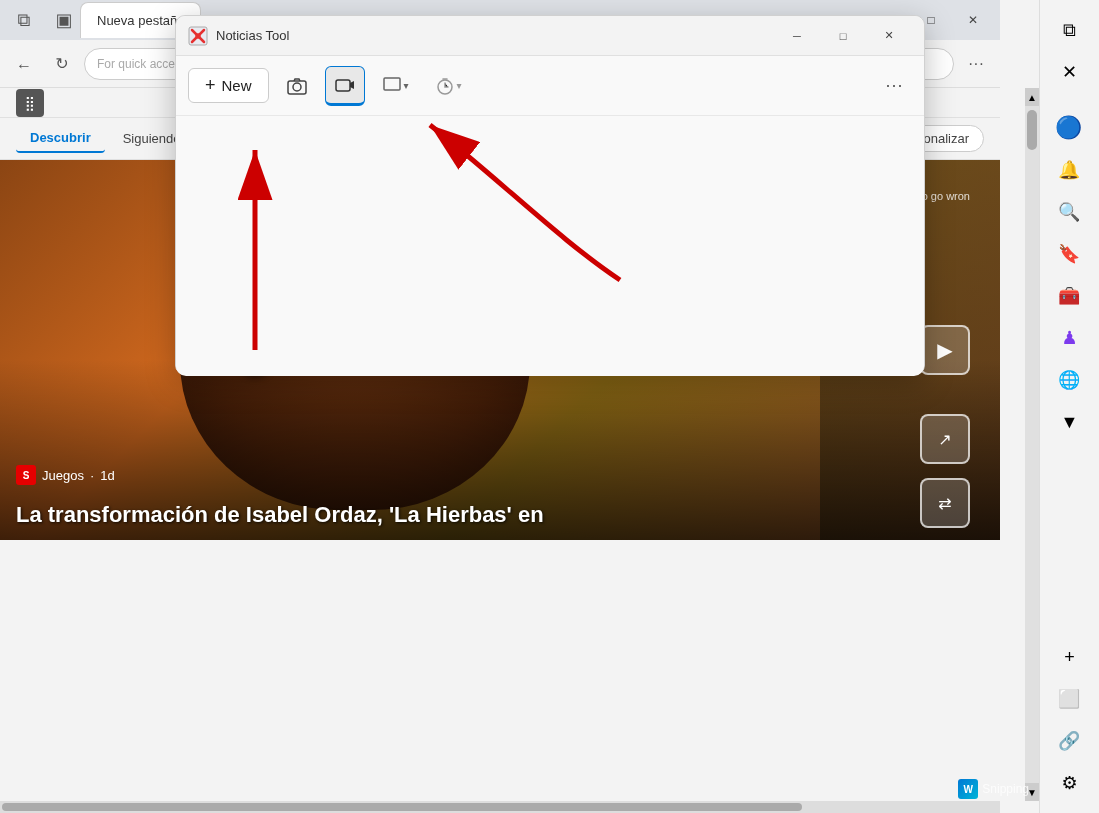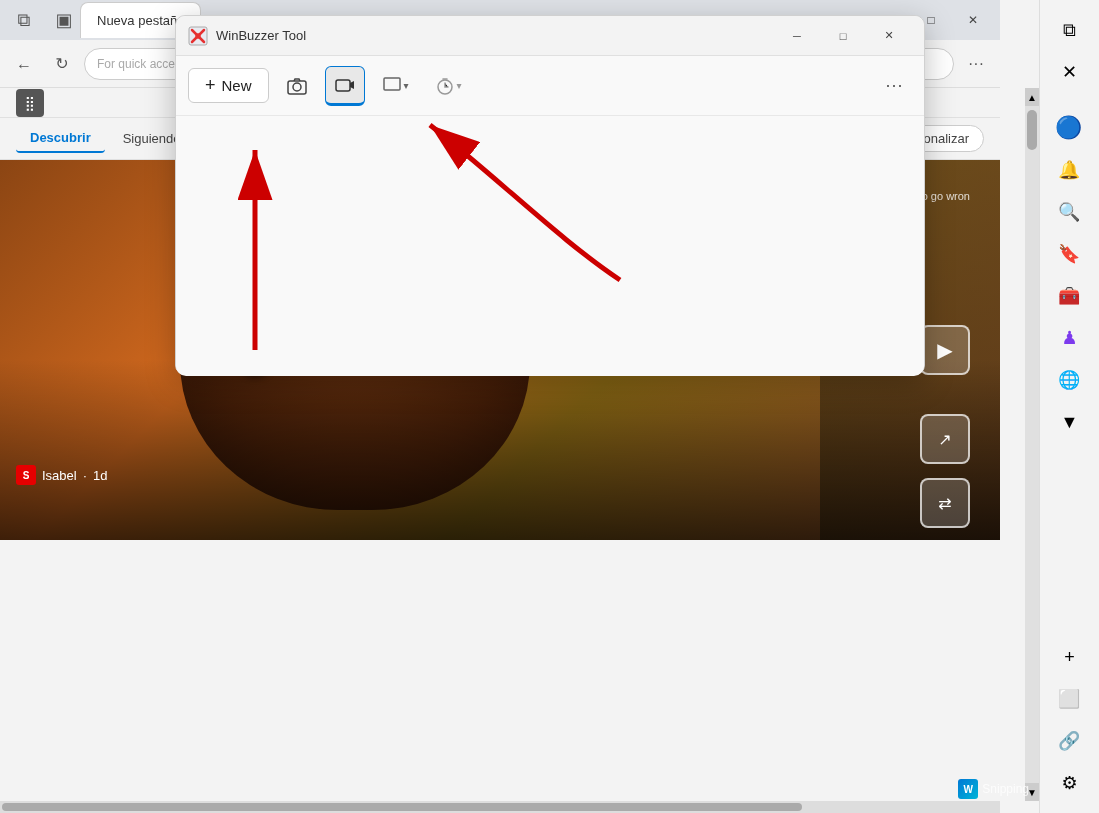--- a/index.html
+++ b/index.html
@@ -551,25 +551,26 @@
         <div style="position:absolute;left:210px;top:10px;font-size:55px;opacity:0.7;">🕶️</div>
 
         <div style="position:absolute;right:0;top:0;width:180px;height:100%;background:linear-gradient(180deg,#5a3e1b 0%,#3d2b0f 100%);opacity:0.7;"></div>
         <div style="position:absolute;right:30px;top:30px;color:#fff;font-size:11px;opacity:0.8;">to go wron</div>
       </div>
 
       <div class="video-overlay-dark"></div>
 
       <div class="video-source-badge">
         <div class="source-icon">S</div>
-        <span>Isabel</span>
+        <span>Juegos</span>
         <span>·</span>
         <span>1d</span>
       </div>
 
+      <div class="video-title">La transformación de Isabel Ordaz, 'La Hierbas' en</div>
 
       <div class="video-play-btn">▶</div>
       <div class="video-expand-btn">↗</div>
       <div class="video-share-btn">⇄</div>
     </div>
 
     <div class="h-scrollbar">
       <div class="h-scrollbar-thumb"></div>
     </div>
   </div>
@@ -606,21 +607,21 @@
 </div>
 
 <div class="snipping-tool">
 
   <div class="snipping-titlebar">
     <svg class="snipping-app-icon" viewBox="0 0 20 20" fill="none">
       <rect x="1" y="1" width="18" height="18" rx="2" fill="#e8eaf0" stroke="#aaa" stroke-width="1"></rect>
       <path d="M4 4 L16 16 M4 16 L16 4" stroke="#e63030" stroke-width="2.5" stroke-linecap="round"></path>
       <circle cx="10" cy="10" r="3" fill="#e63030" opacity="0.7"></circle>
     </svg>
-    <span class="snipping-title-text">WinBuzzer Tool</span>
+    <span class="snipping-title-text">Noticias Tool</span>
     <div class="snipping-win-btns">
       <div class="snipping-win-btn">─</div>
       <div class="snipping-win-btn">□</div>
       <div class="snipping-win-btn close">✕</div>
     </div>
   </div>
 
   <div class="snipping-toolbar">
 
     <button class="snip-new-btn">

